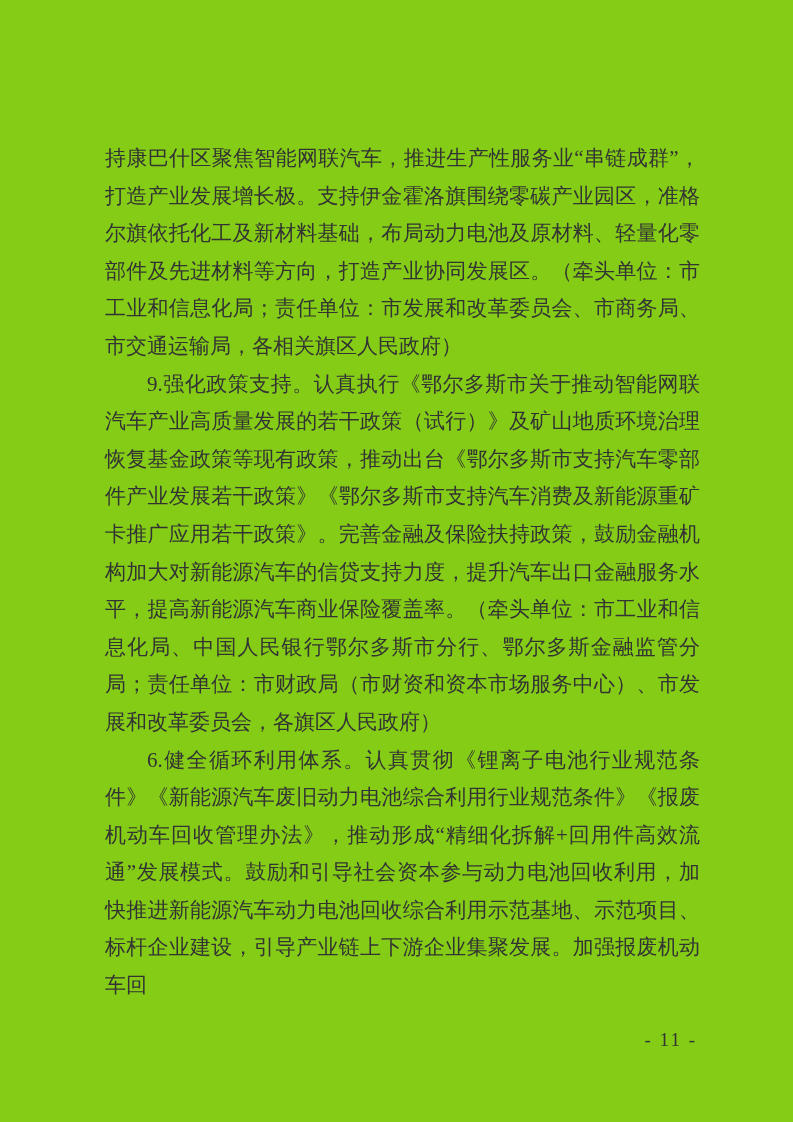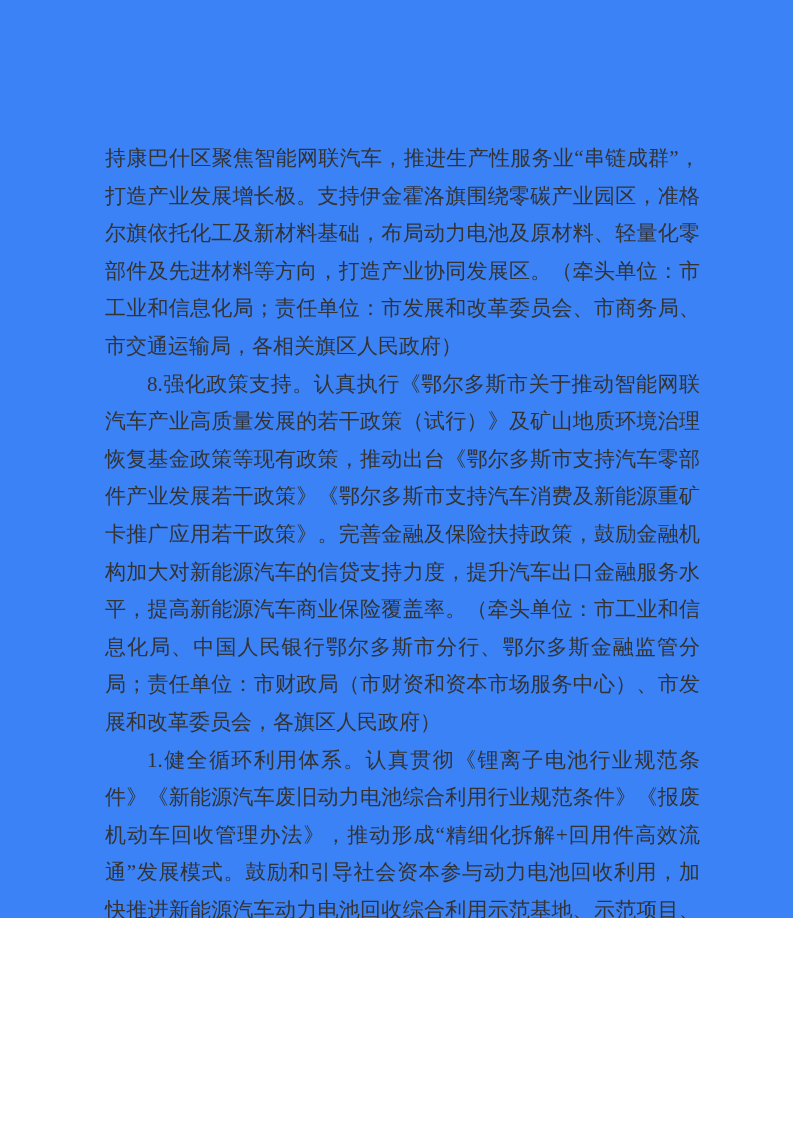--- a/index.html
+++ b/index.html
@@ -3,22 +3,22 @@
 <meta charset="utf-8">
 <style>
   html, body {
     margin: 0;
     padding: 0;
     background: #ffffff;
   }
   .page {
     position: relative;
     width: 793px;
-    height: 918px;
-    background: #3b82f6;
+    height: 1122px;
+    background: #84cc16;
     overflow: hidden;
     font-family: "Liberation Serif", "DejaVu Serif", serif;
   }
   .doc-body {
     position: absolute;
     left: 105px;
     top: 140px;
     width: 595px;
     color: #333333;
     font-size: 21px;
@@ -43,17 +43,17 @@
     white-space: pre;
     margin-left: 48px;
   }
 </style>
 </head>
 <body>
 
 <div class="page">
   <div class="doc-body">
     <p>持康巴什区聚焦智能网联汽车，推进生产性服务业“串链成群”，打造产业发展增长极。支持伊金霍洛旗围绕零碳产业园区，准格尔旗依托化工及新材料基础，布局动力电池及原材料、轻量化零部件及先进材料等方向，打造产业协同发展区。（牵头单位：市工业和信息化局；责任单位：市发展和改革委员会、市商务局、市交通运输局，各相关旗区人民政府）</p>
-    <p class="indent">8.强化政策支持。认真执行《鄂尔多斯市关于推动智能网联汽车产业高质量发展的若干政策（试行）》及矿山地质环境治理恢复基金政策等现有政策，推动出台《鄂尔多斯市支持汽车零部件产业发展若干政策》《鄂尔多斯市支持汽车消费及新能源重矿卡推广应用若干政策》。完善金融及保险扶持政策，鼓励金融机构加大对新能源汽车的信贷支持力度，提升汽车出口金融服务水平，提高新能源汽车商业保险覆盖率。（牵头单位：市工业和信息化局、中国人民银行鄂尔多斯市分行、鄂尔多斯金融监管分局；责任单位：市财政局（市财资和资本市场服务中心）、市发展和改革委员会，各旗区人民政府）</p>
-    <p class="indent">1.健全循环利用体系。认真贯彻《锂离子电池行业规范条件》《新能源汽车废旧动力电池综合利用行业规范条件》《报废机动车回收管理办法》，推动形成“精细化拆解+回用件高效流通”发展模式。鼓励和引导社会资本参与动力电池回收利用，加快推进新能源汽车动力电池回收综合利用示范基地、示范项目、标杆企业建设，引导产业链上下游企业集聚发展。加强报废机动车回</p>
+    <p class="indent">9.强化政策支持。认真执行《鄂尔多斯市关于推动智能网联汽车产业高质量发展的若干政策（试行）》及矿山地质环境治理恢复基金政策等现有政策，推动出台《鄂尔多斯市支持汽车零部件产业发展若干政策》《鄂尔多斯市支持汽车消费及新能源重矿卡推广应用若干政策》。完善金融及保险扶持政策，鼓励金融机构加大对新能源汽车的信贷支持力度，提升汽车出口金融服务水平，提高新能源汽车商业保险覆盖率。（牵头单位：市工业和信息化局、中国人民银行鄂尔多斯市分行、鄂尔多斯金融监管分局；责任单位：市财政局（市财资和资本市场服务中心）、市发展和改革委员会，各旗区人民政府）</p>
+    <p class="indent">6.健全循环利用体系。认真贯彻《锂离子电池行业规范条件》《新能源汽车废旧动力电池综合利用行业规范条件》《报废机动车回收管理办法》，推动形成“精细化拆解+回用件高效流通”发展模式。鼓励和引导社会资本参与动力电池回收利用，加快推进新能源汽车动力电池回收综合利用示范基地、示范项目、标杆企业建设，引导产业链上下游企业集聚发展。加强报废机动车回</p>
   </div>
   <div class="page-number">- 11 -</div>
 </div>
 
 </body></html>

